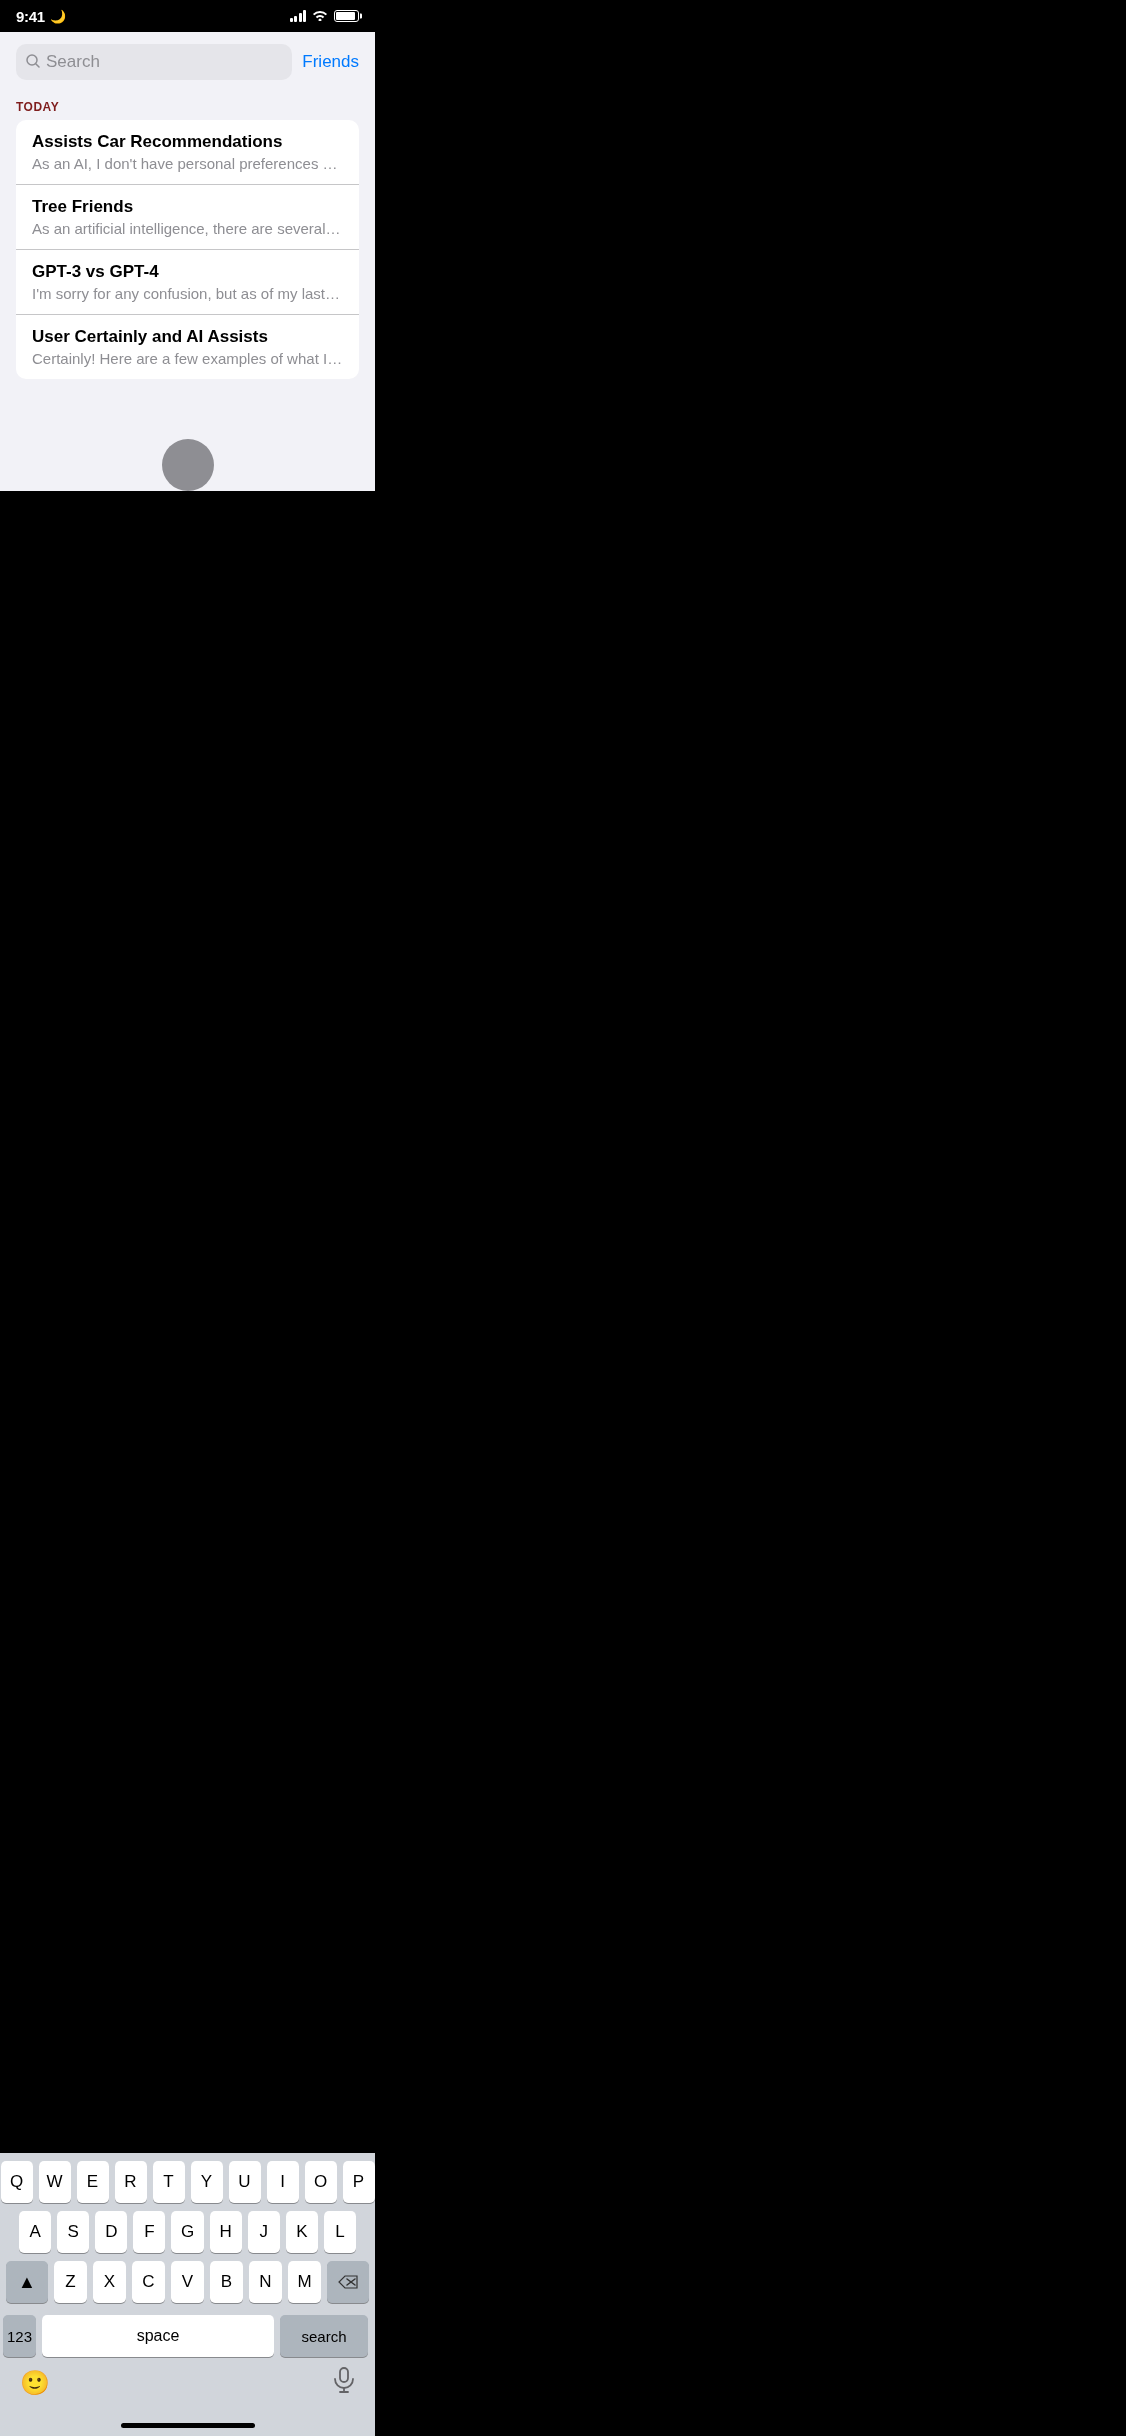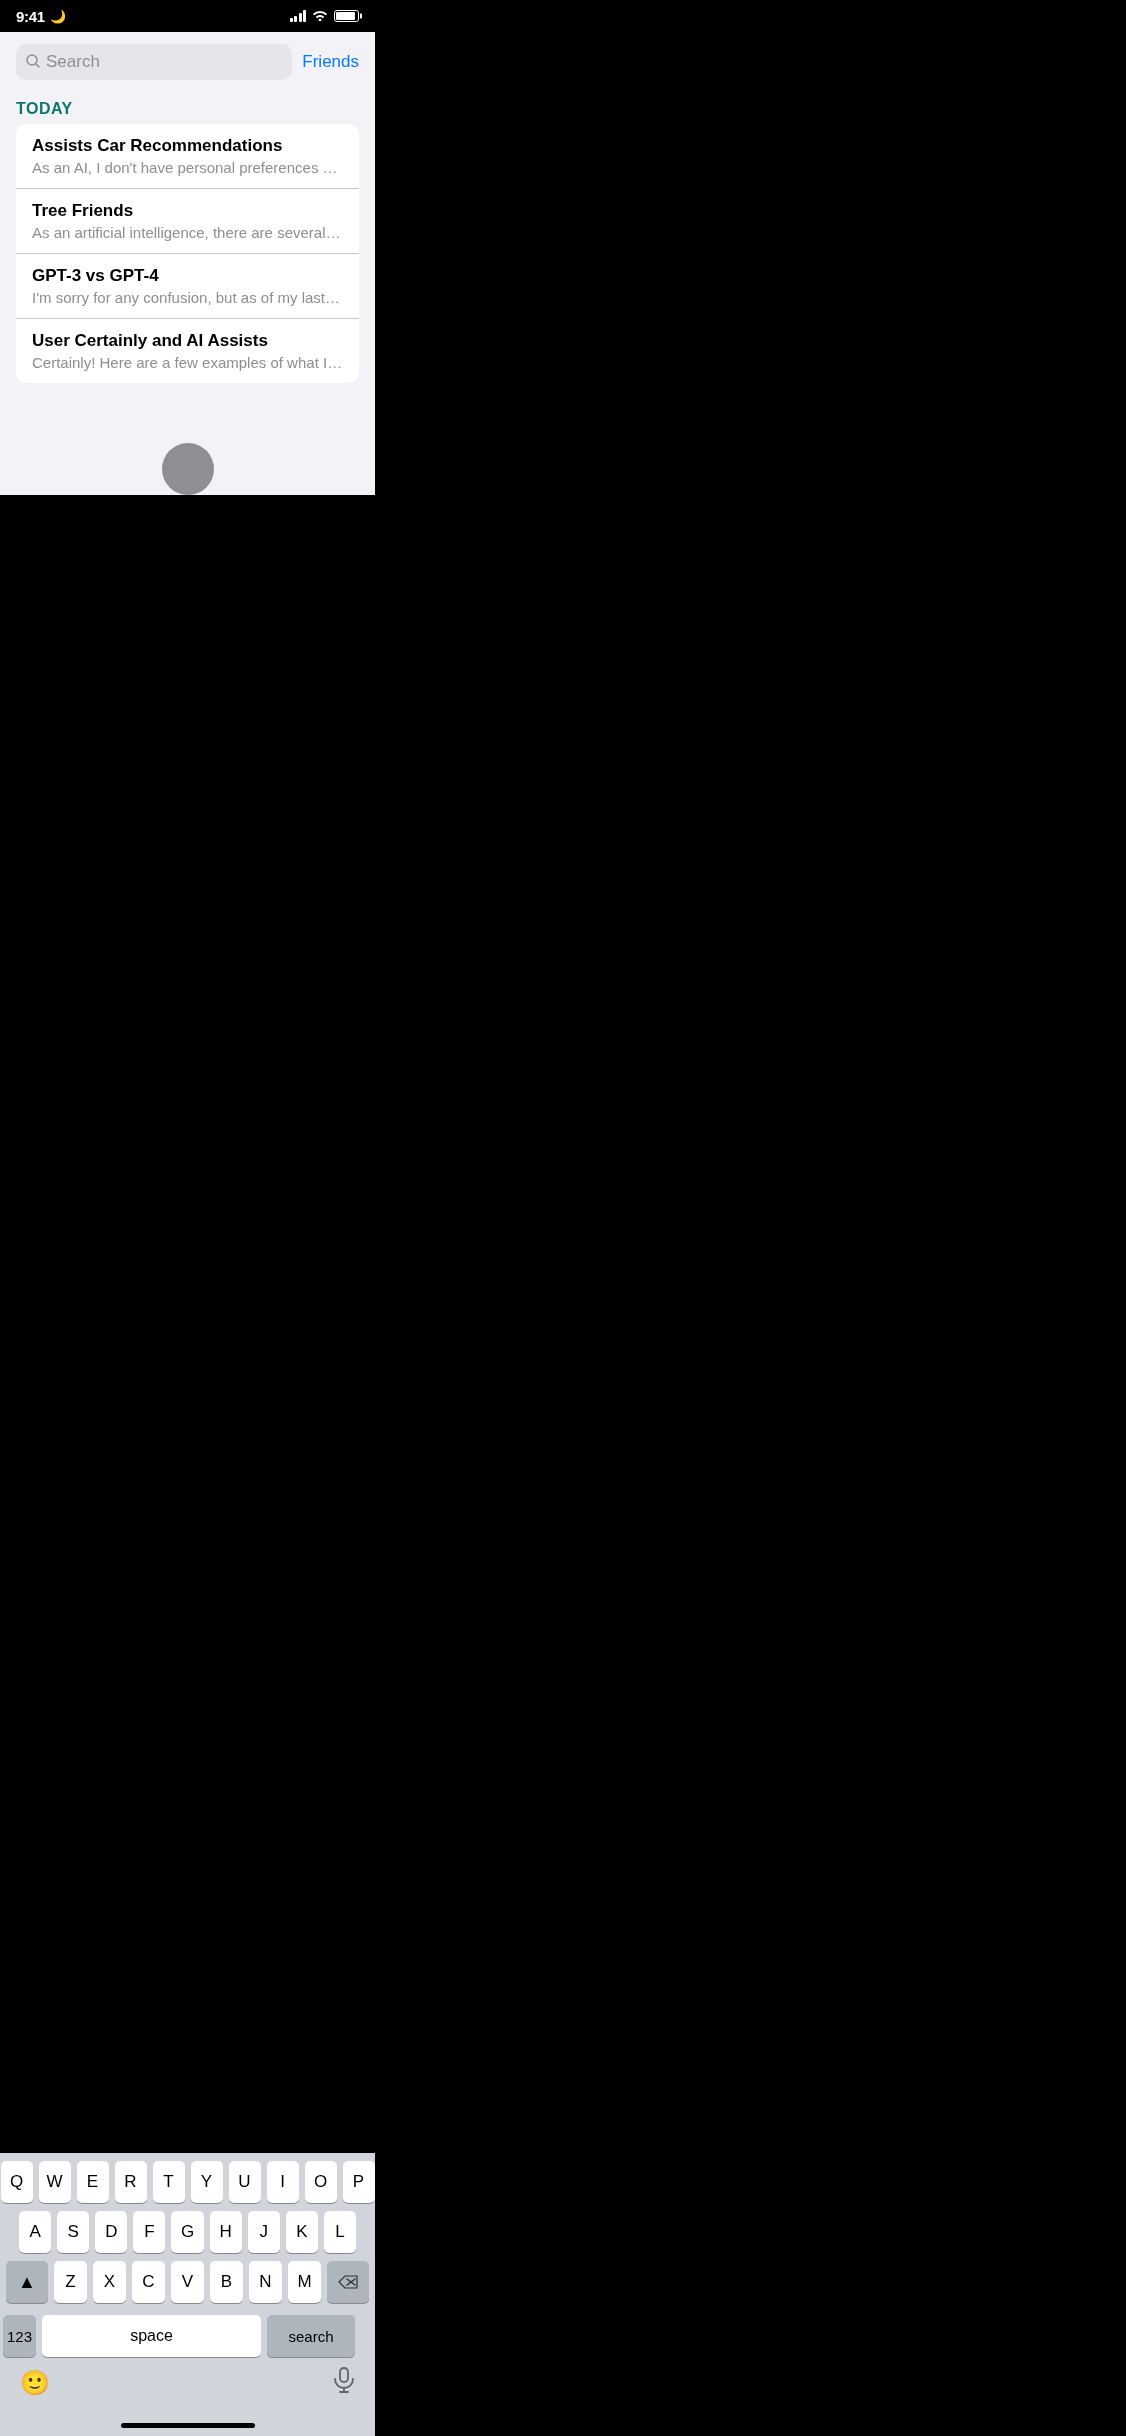--- a/index.html
+++ b/index.html
@@ -147,23 +147,23 @@
       background: none;
       border: none;
       cursor: pointer;
       white-space: nowrap;
       flex-shrink: 0;
     }
 
     
     .section-label {
       padding: 8px 24px 6px 16px;
-      font-size: 16px;
+      font-size: 12px;
       font-weight: 600;
-      color: #0f766e;
+      color: #7f1d1d;
       letter-spacing: 0.5px;
       text-transform: uppercase;
     }
 
     
     .conversations-list {
       background: #fff;
       margin: 0 16px;
       border-radius: 10px;
       overflow: hidden;
@@ -256,21 +256,21 @@
 
     .key-delete {
       min-width: 42px;
       max-width: 42px;
       flex: 0 0 42px;
     }
 
     .bottom-row {
       display: flex;
       gap: 6px;
-      padding: 0 20px 4px 3px;
+      padding: 0 7px 4px 3px;
       justify-content: center;
     }
 
     .key-123 {
       flex: 0 0 42px;
       background: #adb5bd;
       font-size: 15px;
     }
 
     .key-space {

